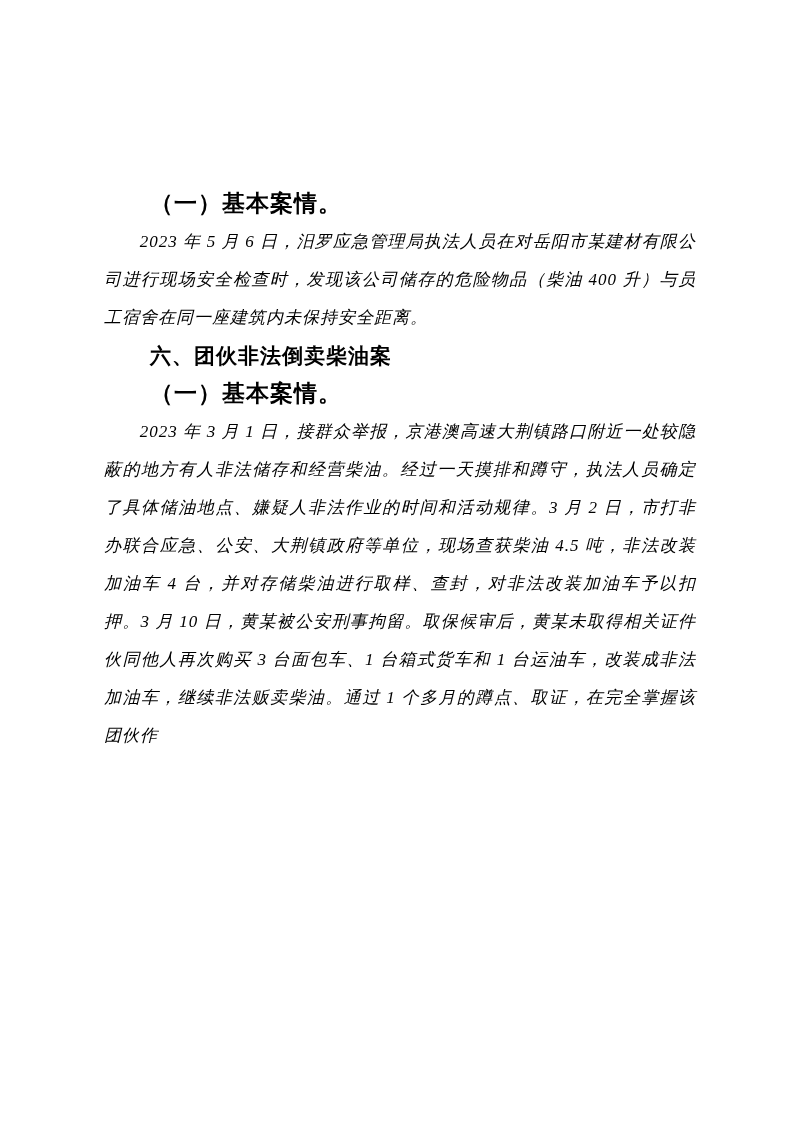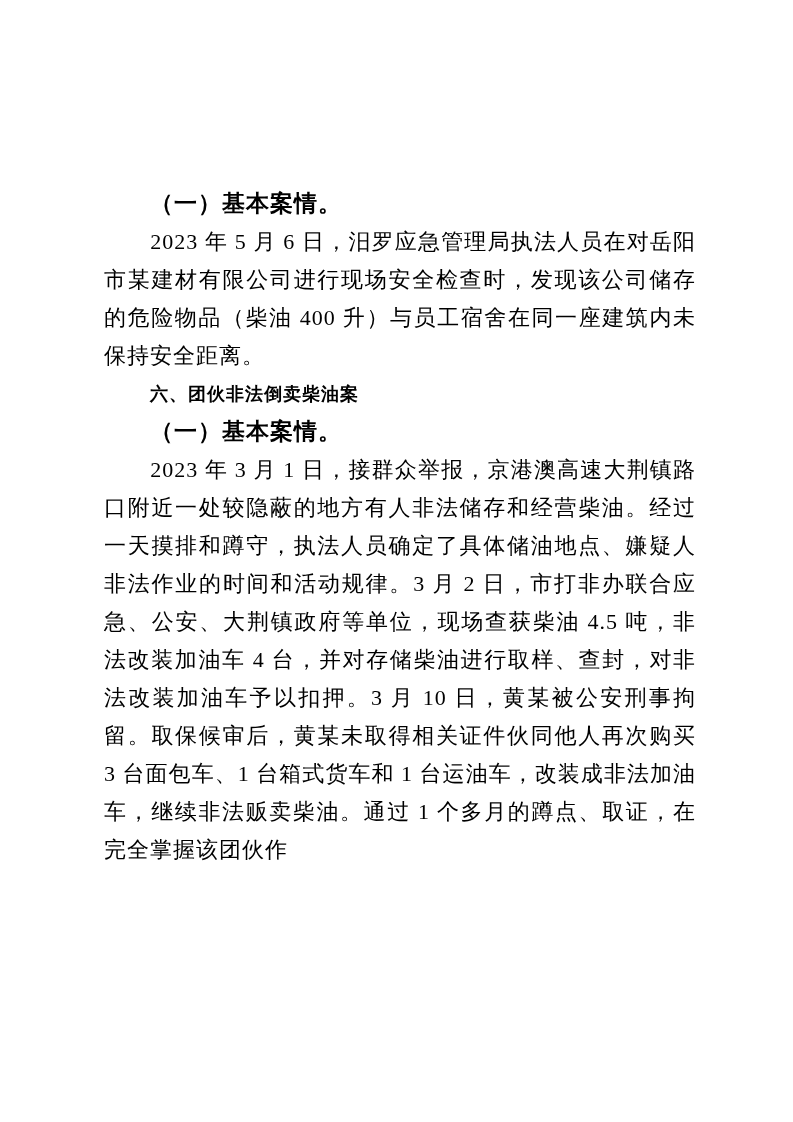--- a/index.html
+++ b/index.html
@@ -29,30 +29,31 @@
     line-height: 38px;
   }
   h3.sub-heading {
     font-size: 23px;
     font-weight: bold;
     text-indent: 46px;
     letter-spacing: 1px;
   }
   h2.case-heading {
     font-family: Liberation Sans, sans-serif;
-    font-size: 18px;
+    font-size: 21px;
     font-weight: bold;
     text-indent: 46px;
     letter-spacing: 1px;
   }
   p.body-para {
-    font-size: 22px;
+    font-size: 17px;
     letter-spacing: 1px;
     text-align: justify;
     text-indent: 2.1em;
+    font-style: italic;
   }
   .bold-run {
     font-weight: bold;
   }
 </style>
 </head>
 <body>
 
 <div class="page">
   <div class="content">

